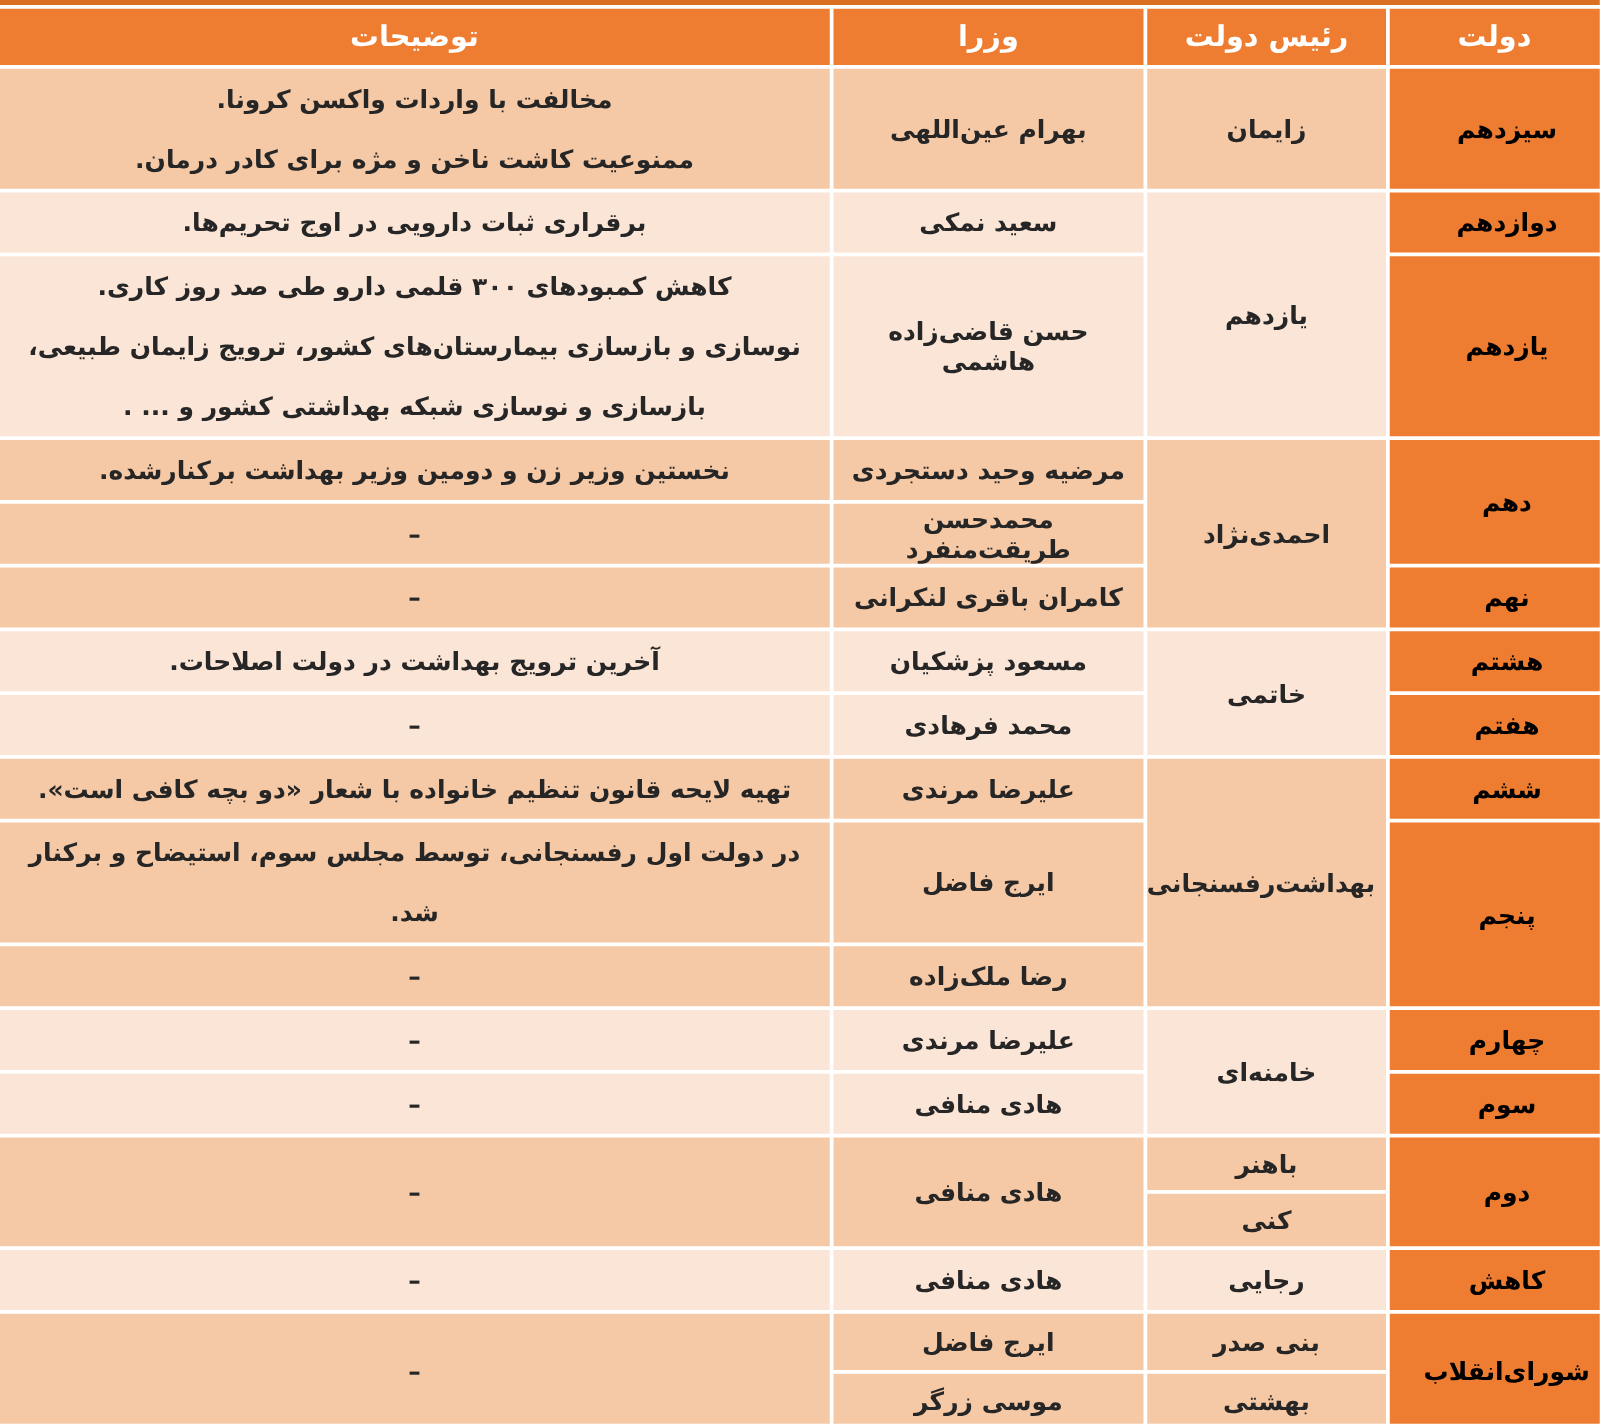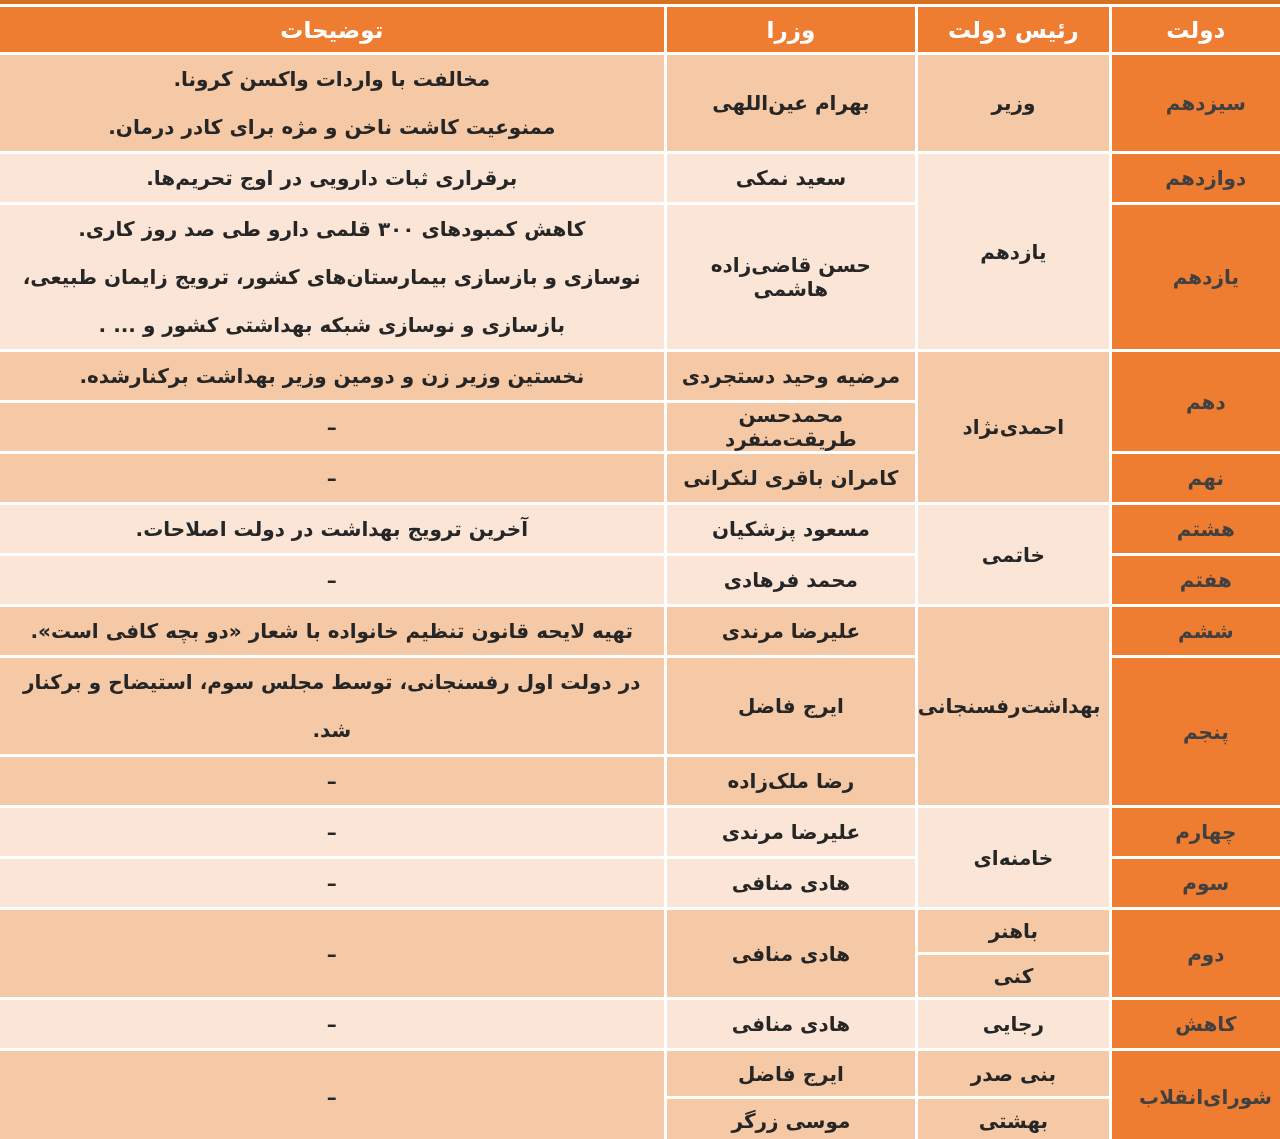--- a/index.html
+++ b/index.html
@@ -18,21 +18,21 @@
     background:#ee7d31;color:#ffffff;
     font-size:23px;font-weight:bold;
     vertical-align:middle;
     padding:0;
   }
   td{
     text-align:center;vertical-align:middle;
     color:#262626;font-size:20px;font-weight:bold;
     padding:0 8px;overflow:hidden;
   }
-  td.gov{background:#ee7d31;color:#404040;font-weight:bold;font-size:20px;padding-left:28px;}
+  td.gov{background:#ee7d31;color:#000000;font-weight:bold;font-size:20px;padding-left:28px;}
   td.a{background:#f6c9a6;}
   td.b{background:#fbe5d6;margin-left:44px;}
   td.note{white-space:pre-line;line-height:48px;}
 </style>
 </head>
 <body>
 
 <div class="wrap">
   <div class="top-strip"></div>
 
@@ -47,21 +47,21 @@
     <tbody>
         <tr style="height:45px">
       <th>دولت</th>
       <th>رئیس دولت</th>
       <th>وزرا</th>
       <th>توضیحات</th>
     </tr>
 
     <tr style="height:95px">
       <td class="gov">سیزدهم</td>
-      <td class="a">وزیر</td>
+      <td class="a">زایمان</td>
       <td class="a">بهرام عین‌اللهی</td>
       <td class="a note">مخالفت با واردات واکسن کرونا.
 ممنوعیت کاشت ناخن و مژه برای کادر درمان.</td>
     </tr>
 
     <tr style="height:46px">
       <td class="gov">دوازدهم</td>
       <td class="b" rowspan="2">یازدهم</td>
       <td class="b">سعید نمکی</td>
       <td class="b note">برقراری ثبات دارویی در اوج تحریم‌ها.</td>

